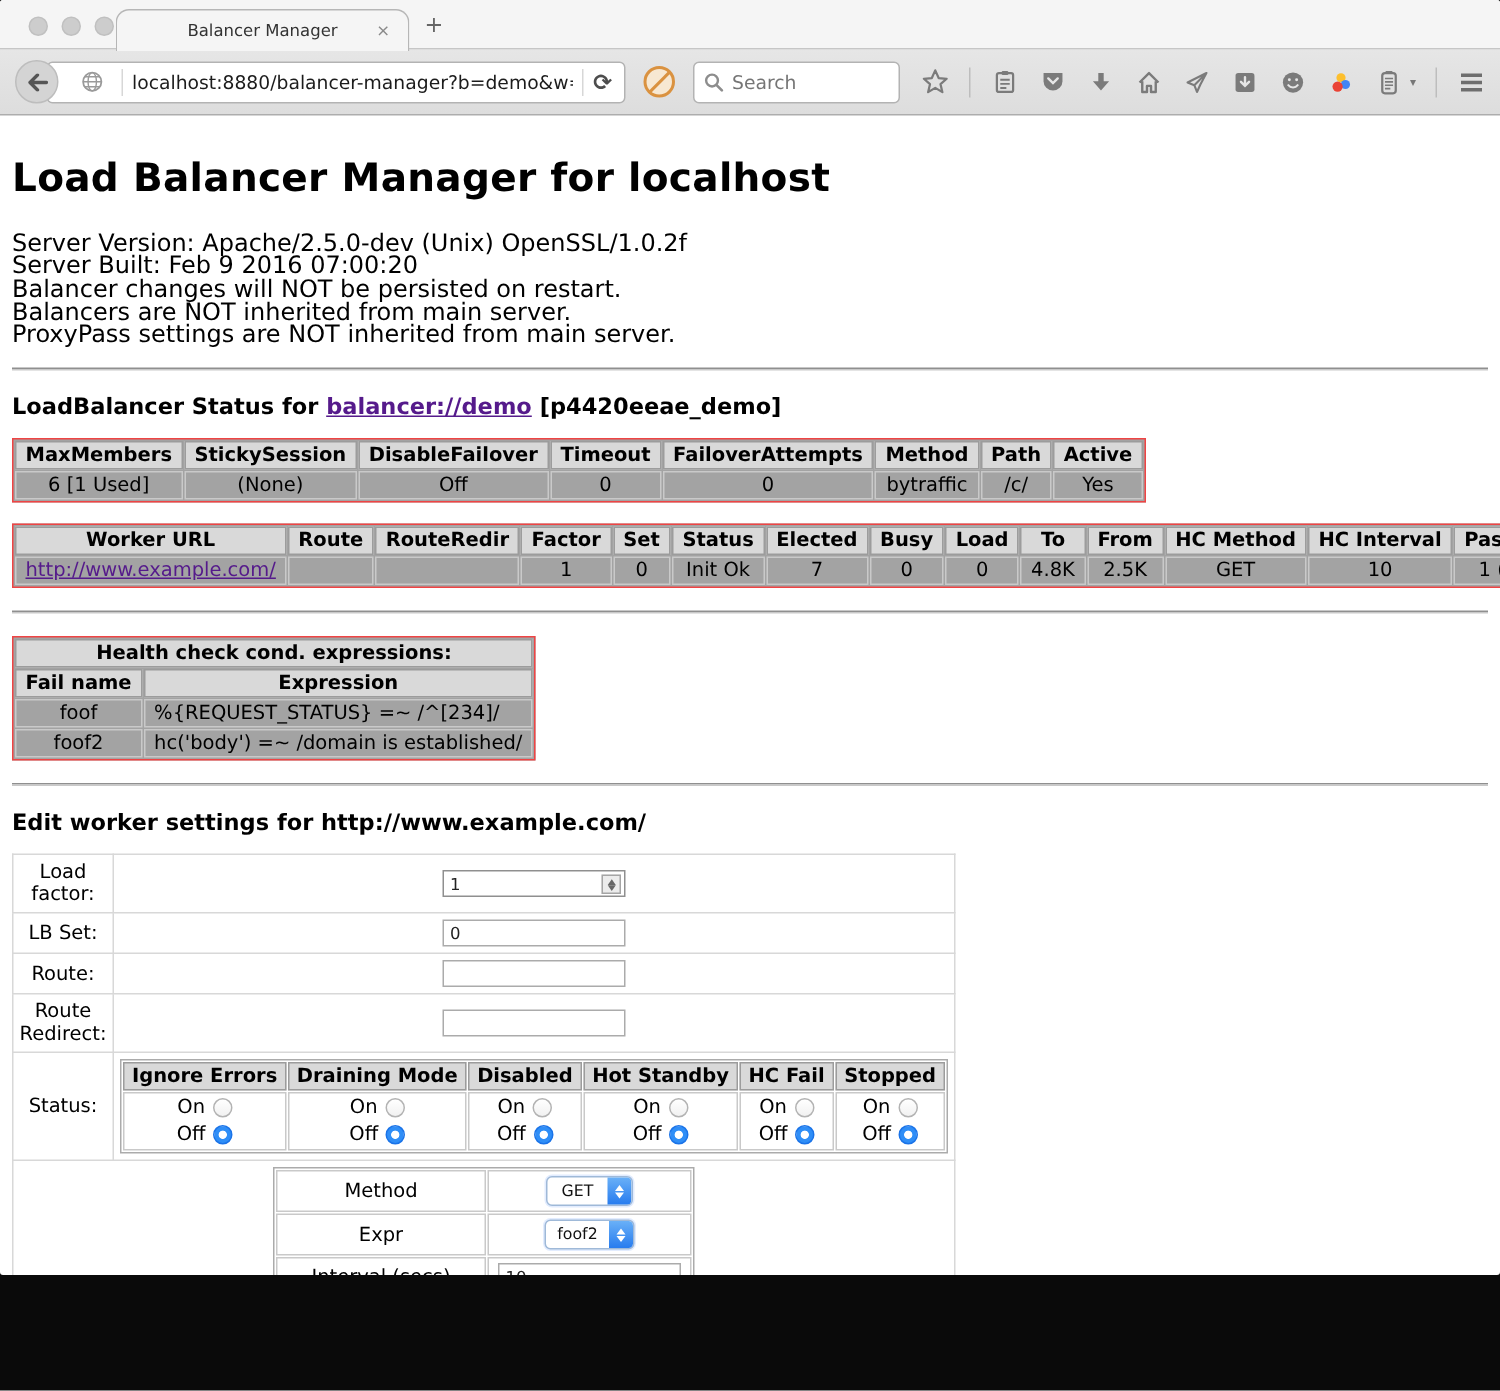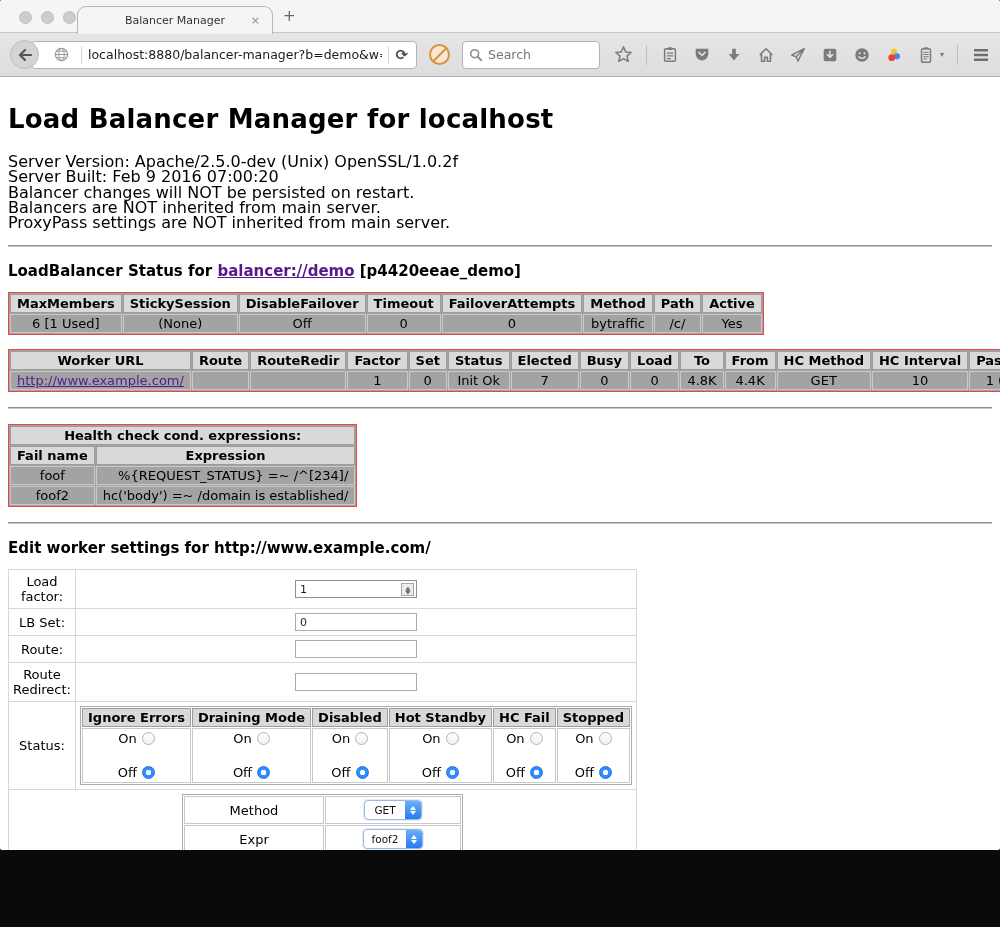--- a/index.html
+++ b/index.html
@@ -43,40 +43,40 @@
   .content { padding:0 8px; color:#000; }
   h1.pagetitle { font-size:26px; font-weight:bold; margin:27px 0 20px 0; letter-spacing:0.2px; }
   .serverinfo div { font-size:16px; line-height:15.3px; }
   hr.rule { border:none; border-top:1px solid #8f8f8f; border-bottom:1px solid #c9c9c9; height:0; margin:15px 0; }
   h3.sect { font-size:15px; font-weight:bold; margin:0 0 12px 0; }
   h3.sect a { color:#551a8b; }
 
   table.data { border-collapse:separate; border-spacing:1px; background:#a3a3a3; border:1px solid #ef4444; font-size:13px; margin-bottom:14px; }
   table.data th { background:#d9d9d9; border:1px solid #9c9c9c; font-weight:bold; padding:1px 6px; text-align:center; white-space:nowrap; }
   table.data td { border:1px solid #c9c9c9; padding:1px 6px; text-align:center; white-space:nowrap;margin-left:46px; }
-  table.data td.left { text-align:right; }
+  table.data td.left { text-align:left; }
   table.data a { color:#551a8b; }
 
   
   .formtable { width:568px; border-collapse:collapse; border:1px solid #a5a5a5; font-size:13px; margin-bottom:14px; }
   .formtable > tbody > tr > td { border:1px solid #d8d8d8; padding:4px 4px; }
   .formtable td.flabel { width:102px; text-align:center; }
   .formtable td.fvalue { text-align:center; }
   .tinput { height:18px; width:122px; border:1px solid #ababab; font-size:11px; font-family:"DejaVu Sans",sans-serif;
             padding:1px 4px; color:#222; background:#fff; outline:none; }
   .numwrap { position:relative; display:inline-block; }
   .numwrap .tinput { border:1px solid #8f8f8f; }
   .spinner { position:absolute; right:3px; top:3px; width:13px; height:13px; border:1px solid #a5a5a5;
              background:#ececec; display:flex; flex-direction:column; align-items:center; justify-content:center; line-height:4px; }
   .spinner b { font-size:5px; color:#666; transform:scaleX(1.4); font-weight:normal; }
 
   table.statustbl { border-collapse:separate; border-spacing:1px; border:1px solid #ababab; font-size:13px; }
   table.statustbl th { background:#d9d9d9; border:1px solid #9c9c9c; padding:1px 5px; white-space:nowrap; }
   table.statustbl td { border:1px solid #c9c9c9; padding:2px 6px; }
-  .radio-stack { display:flex; flex-direction:column; gap:19px; align-items:center;justify-content:flex-end; }
+  .radio-stack { display:flex; flex-direction:column; gap:3px; align-items:center;justify-content:flex-end; }
   .radio-line { display:flex; align-items:center; gap:5px; }
   .radio-line span.rlab { font-size:13px; }
   .radio { width:13px; height:13px; border-radius:50%; display:inline-block; }
   .radio.off { border:1px solid #b3b3b3; background:linear-gradient(#fff,#f1f1f1); }
   .radio.on  { border:1px solid #1a73e8; background:radial-gradient(circle, #ffffff 0 2.5px, #2f8ef7 3px); }
 
   table.hctbl { border-collapse:separate; border-spacing:1px; border:1px solid #ababab; font-size:13px; margin:0 auto; }
   table.hctbl th { background:#d9d9d9; border:1px solid #9c9c9c; padding:1px 8px; }
   table.hctbl td { border:1px solid #c9c9c9; padding:3px 6px; text-align:center; }
   table.hctbl td.pname { width:140px; }
@@ -273,21 +273,21 @@
         <td class="left"><a href="#">http://www.example.com/</a></td>
         <td></td>
         <td></td>
         <td>1</td>
         <td>0</td>
         <td>Init Ok</td>
         <td>7</td>
         <td>0</td>
         <td>0</td>
         <td>4.8K</td>
-        <td>4.4K</td>
+        <td>2.5K</td>
         <td>GET</td>
         <td>10</td>
         <td>1 (0)</td>
 
       </tr>
     </tbody>
       </table>
 
     <hr class="rule">
 

